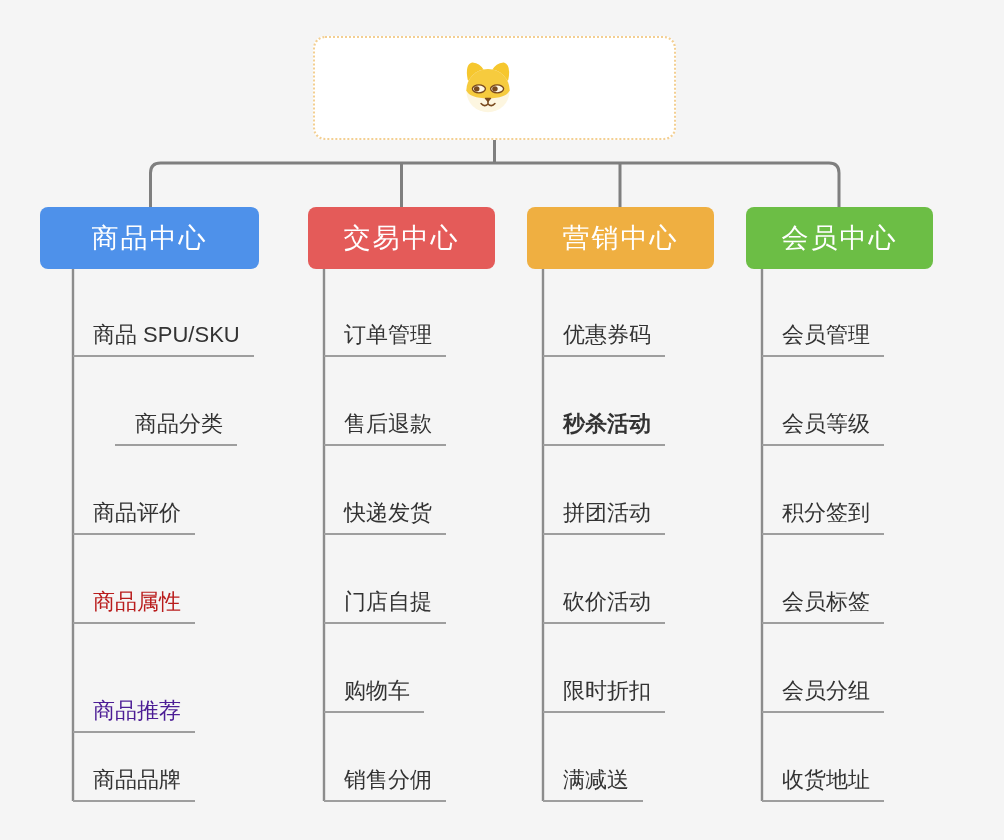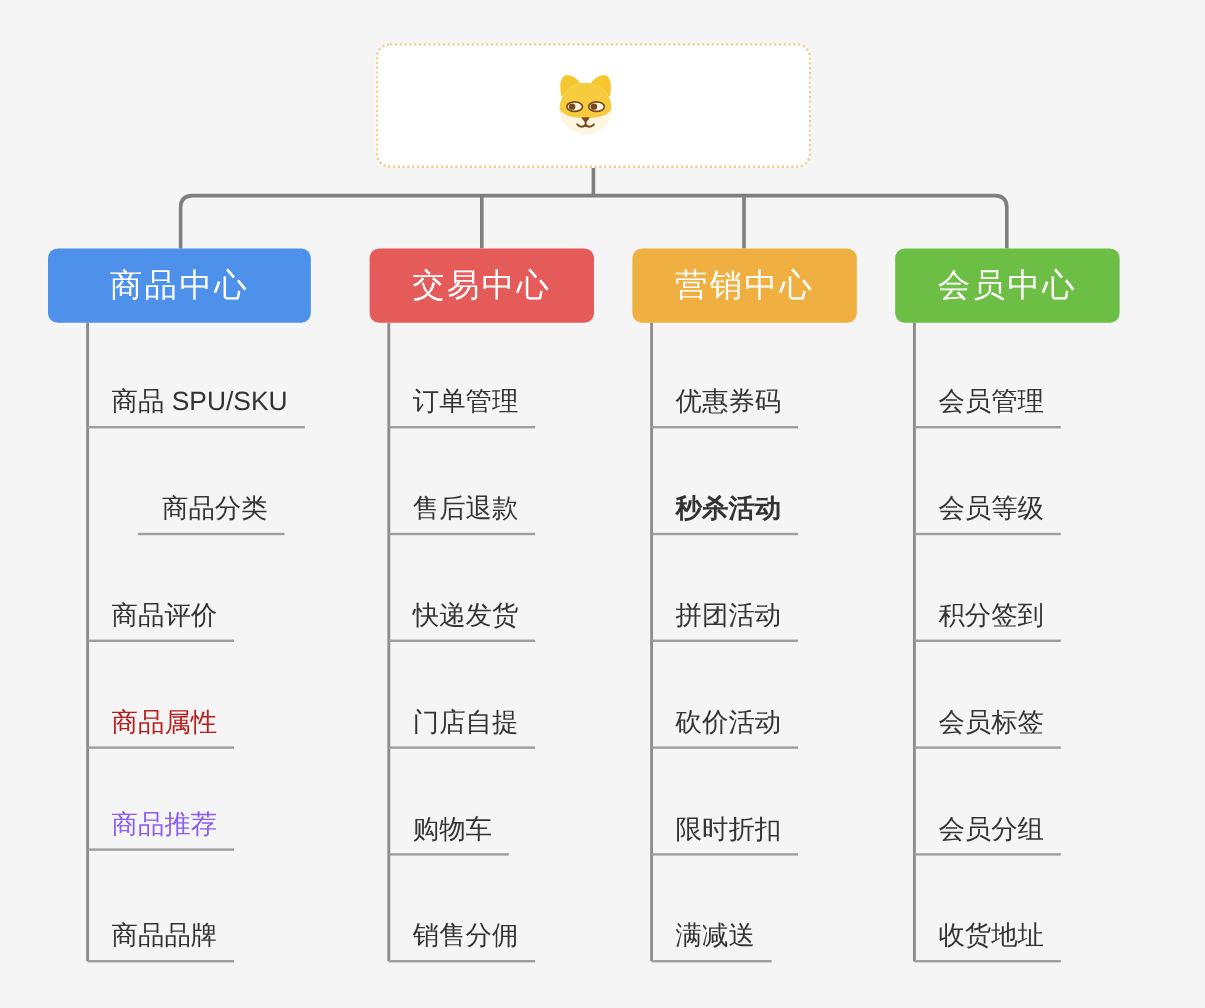--- a/index.html
+++ b/index.html
@@ -111,21 +111,21 @@
       </svg>
     </span>
   </div>
 
   <div id="branches">
       <div class="branch-header" style="left: 40px; width: 219px; background: rgb(78, 145, 234);">商品中心</div>
       <div class="leaf-node" style="left: 73px; top: 317px; border-bottom-color: rgb(158, 158, 158); color: rgb(51, 51, 51);">商品 SPU/SKU</div>
       <div class="leaf-node" style="left: 73px; top: 406px; border-bottom-color: rgb(158, 158, 158); color: rgb(51, 51, 51); margin-left: 42px;">商品分类</div>
       <div class="leaf-node" style="left: 73px; top: 495px; border-bottom-color: rgb(158, 158, 158); color: rgb(51, 51, 51);">商品评价</div>
       <div class="leaf-node" style="left: 73px; top: 584px; border-bottom-color: rgb(158, 158, 158); color: #b91c1c;">商品属性</div>
-      <div class="leaf-node" style="left: 73px; top: 669px; border-bottom-color: rgb(158, 158, 158); color: #8b5cf6;">商品推荐</div>
+      <div class="leaf-node" style="left: 73px; top: 693px; border-bottom-color: rgb(158, 158, 158); color: #4c1d95;">商品推荐</div>
       <div class="leaf-node" style="left: 73px; top: 762px; border-bottom-color: rgb(158, 158, 158); color: rgb(51, 51, 51);">商品品牌</div>
       <div class="branch-header" style="left: 308px; width: 187px; background: rgb(228, 91, 89);">交易中心</div>
       <div class="leaf-node" style="left: 324px; top: 317px; border-bottom-color: rgb(158, 158, 158); color: rgb(51, 51, 51);">订单管理</div>
       <div class="leaf-node" style="left: 324px; top: 406px; border-bottom-color: rgb(158, 158, 158); color: rgb(51, 51, 51);">售后退款</div>
       <div class="leaf-node" style="left: 324px; top: 495px; border-bottom-color: rgb(158, 158, 158); color: rgb(51, 51, 51);">快递发货</div>
       <div class="leaf-node" style="left: 324px; top: 584px; border-bottom-color: rgb(158, 158, 158); color: rgb(51, 51, 51);">门店自提</div>
       <div class="leaf-node" style="left: 324px; top: 673px; border-bottom-color: rgb(158, 158, 158); color: rgb(51, 51, 51);">购物车</div>
       <div class="leaf-node" style="left: 324px; top: 762px; border-bottom-color: rgb(158, 158, 158); color: rgb(51, 51, 51);">销售分佣</div>
       <div class="branch-header" style="left: 527px; width: 187px; background: rgb(239, 175, 65);">营销中心</div>
       <div class="leaf-node" style="left: 543px; top: 317px; border-bottom-color: rgb(158, 158, 158); color: rgb(51, 51, 51);">优惠券码</div>

